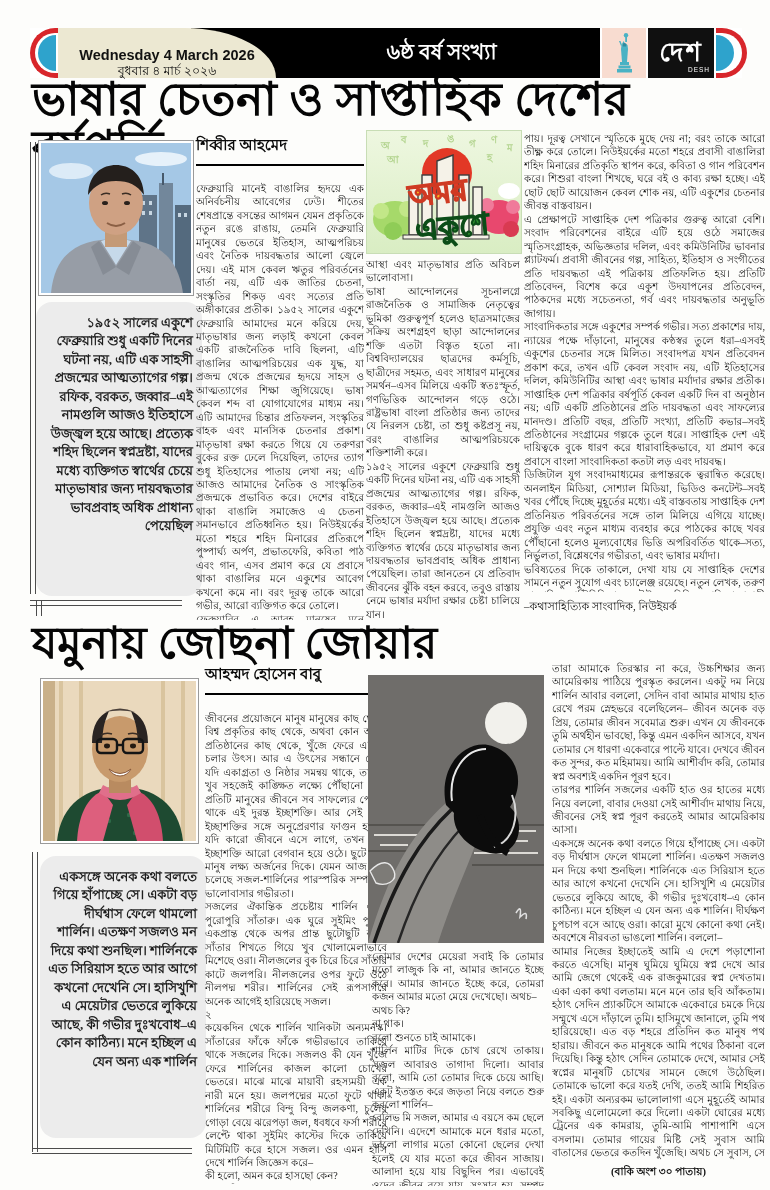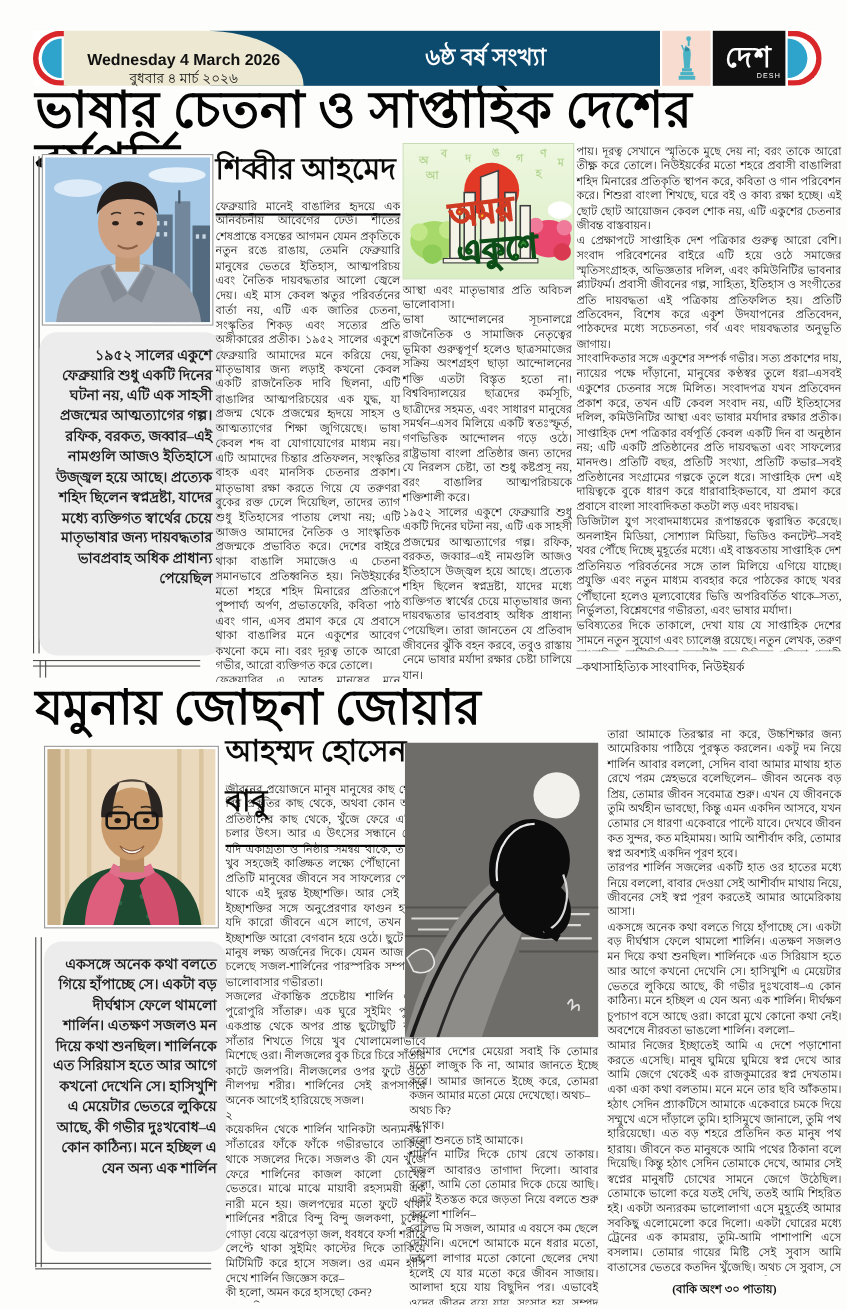--- a/index.html
+++ b/index.html
@@ -18,36 +18,36 @@
   .cap.right .disc{right:8px;left:0;border-radius:0 22px 22px 0;}
   .blk{display:flex;align-items:center;justify-content:center;}
   .blk-pink1{background:#f8dcd0;width:116px;gap:5px;margin-left:2px;}
   .num-circle{width:25px;height:25px;border:2.5px solid #1c1c1c;border-radius:50%;display:flex;align-items:center;justify-content:center;
               font-weight:bold;font-size:13px;font-family:"Liberation Sans",sans-serif;color:#1c1c1c;background:transparent;}
   .s-letter{font-size:27px;font-weight:bold;font-family:"Liberation Sans",sans-serif;color:#1c1c1c;}
   .blk-cream{background:#ece8d2;width:218px;flex-direction:column;line-height:1.15;position:relative;z-index:2;
              border-top-right-radius:95px 52px;margin-left:2px;justify-content:flex-end;}
   .date-en{font-weight:bold;font-size:14.5px;font-family:"Liberation Sans",sans-serif;color:#111;}
   .date-bn{font-weight:normal;font-size:12.5px;color:#111;}
-  .blk-red{background:#0c4a6e;flex:1;margin-left:-85px;padding-left:92px;z-index:1;}
+  .blk-red{background:#000000;flex:1;margin-left:-85px;padding-left:92px;z-index:1;}
   .banner-text{color:#fff;font-weight:bold;font-size:21px;}
   .blk-pink2{background:#f8dcd0;width:44px;margin-left:2px;}
   .blk-logo{background:#101010;width:66px;margin-left:2px;flex-direction:column;position:relative;}
   .logo-bn{color:#fff;font-weight:bold;font-size:26px;line-height:1;letter-spacing:2px;}
   .logo-en{color:#fff;font-size:6.5px;font-family:"Liberation Sans",sans-serif;letter-spacing:1px;position:absolute;right:4px;bottom:5px;}
   .cap.right{margin-left:2px;}
 
   
   .headline1{position:absolute;top:76px;left:32px;width:706px;margin:0;font-size:46px;line-height:1.05;
              font-weight:bold;color:#050505;letter-spacing:0.5px;}
   .headline2{position:absolute;top:622px;left:32px;width:660px;margin:0;font-size:44px;line-height:1.0;
              font-weight:bold;color:#050505;}
 
   
-  .author-name{font-size:27px;font-weight:bold;color:#0a0a0a;border-bottom:2.5px solid #000;padding-bottom:16px;margin:0 0 6px 0;}
+  .author-name{font-size:15px;font-weight:bold;color:#0a0a0a;border-bottom:2.5px solid #000;padding-bottom:6px;margin:0 0 6px 0;}
   .body-text{white-space:pre-line;text-align:justify;font-size:10.2px;line-height:1.32;color:#131313;overflow:hidden;}
   .pull-quote{background:#ececec;border-radius:16px;padding:12px 9px 10px 7px;text-align:right;
               font-size:13px;line-height:1.42;font-weight:bold;color:#1d1d1d;overflow:hidden;}
   .photo-frame{border:1px solid #9a9a9a;background:#fff;padding:2px;}
   .vrule{width:4px;border-left:1.3px solid #4c4c4c;border-right:1.3px solid #4c4c4c;}
   .hrule{height:4px;border-top:1.3px solid #4c4c4c;border-bottom:1.3px solid #4c4c4c;}
   .signature{font-size:11px;font-weight:normal;color:#111;}
   .continuation{font-size:10.5px;font-weight:bold;color:#111;text-align:center;}
   svg{display:block;}
 </style>

